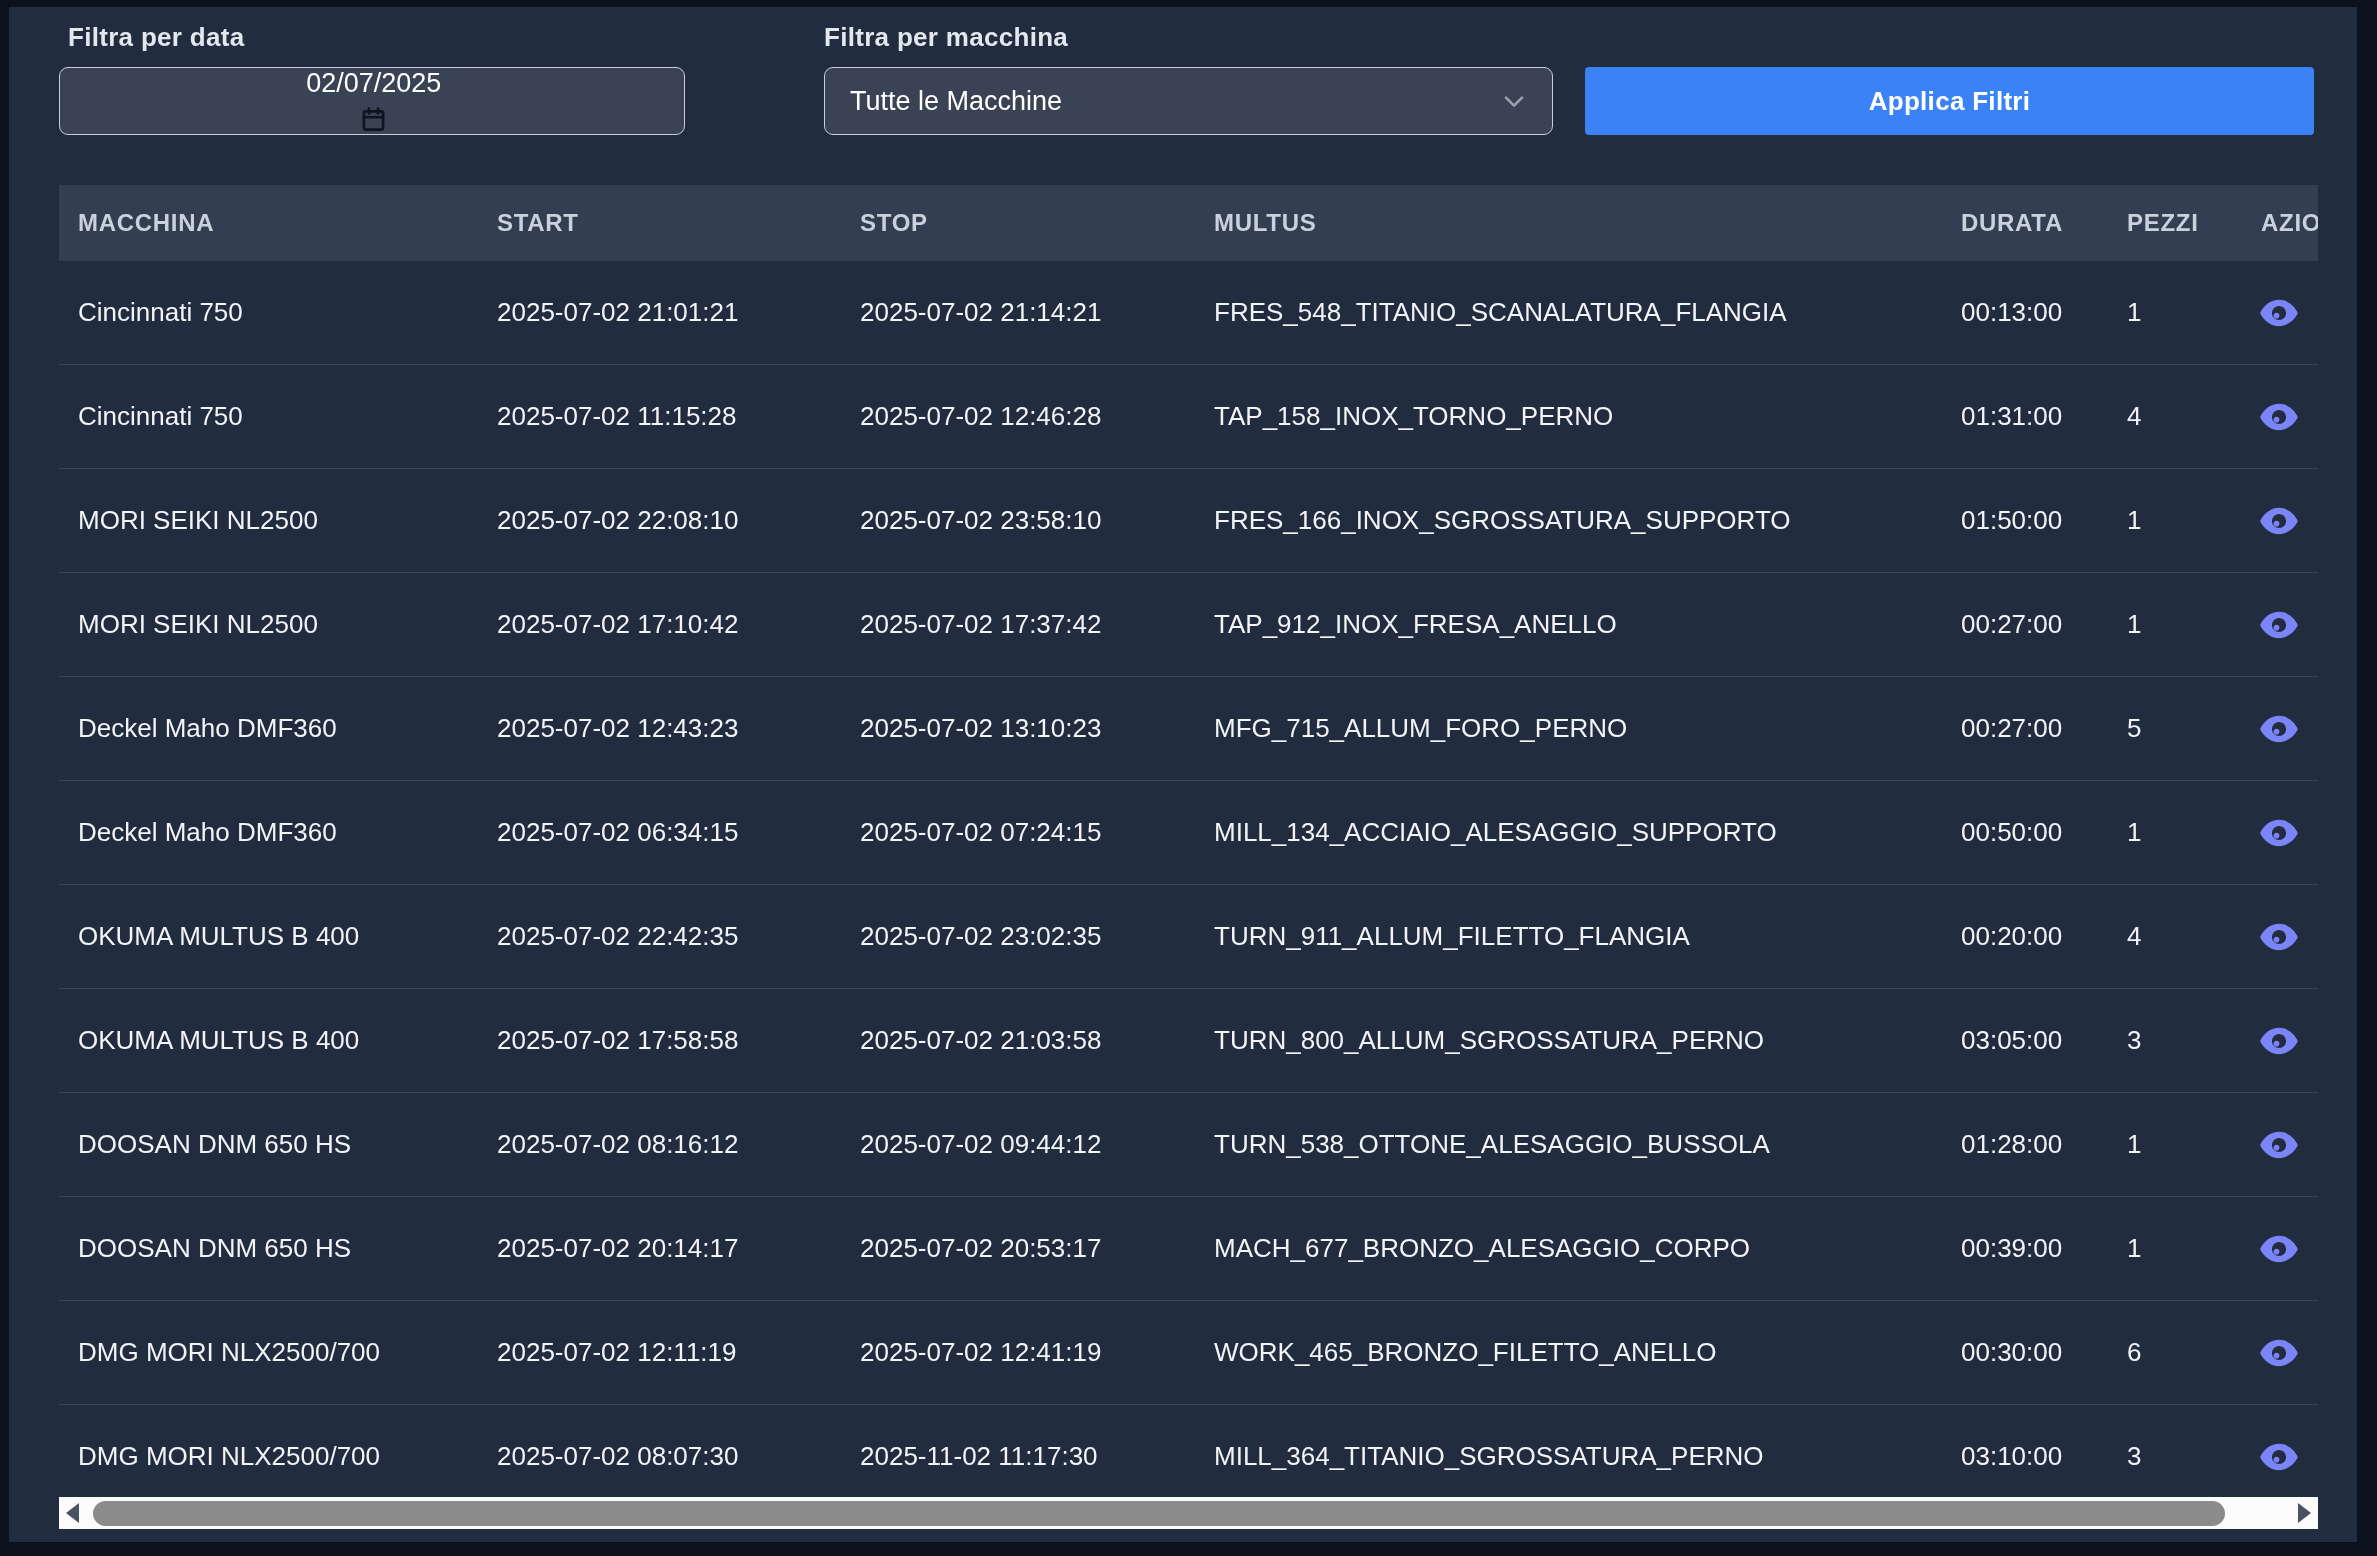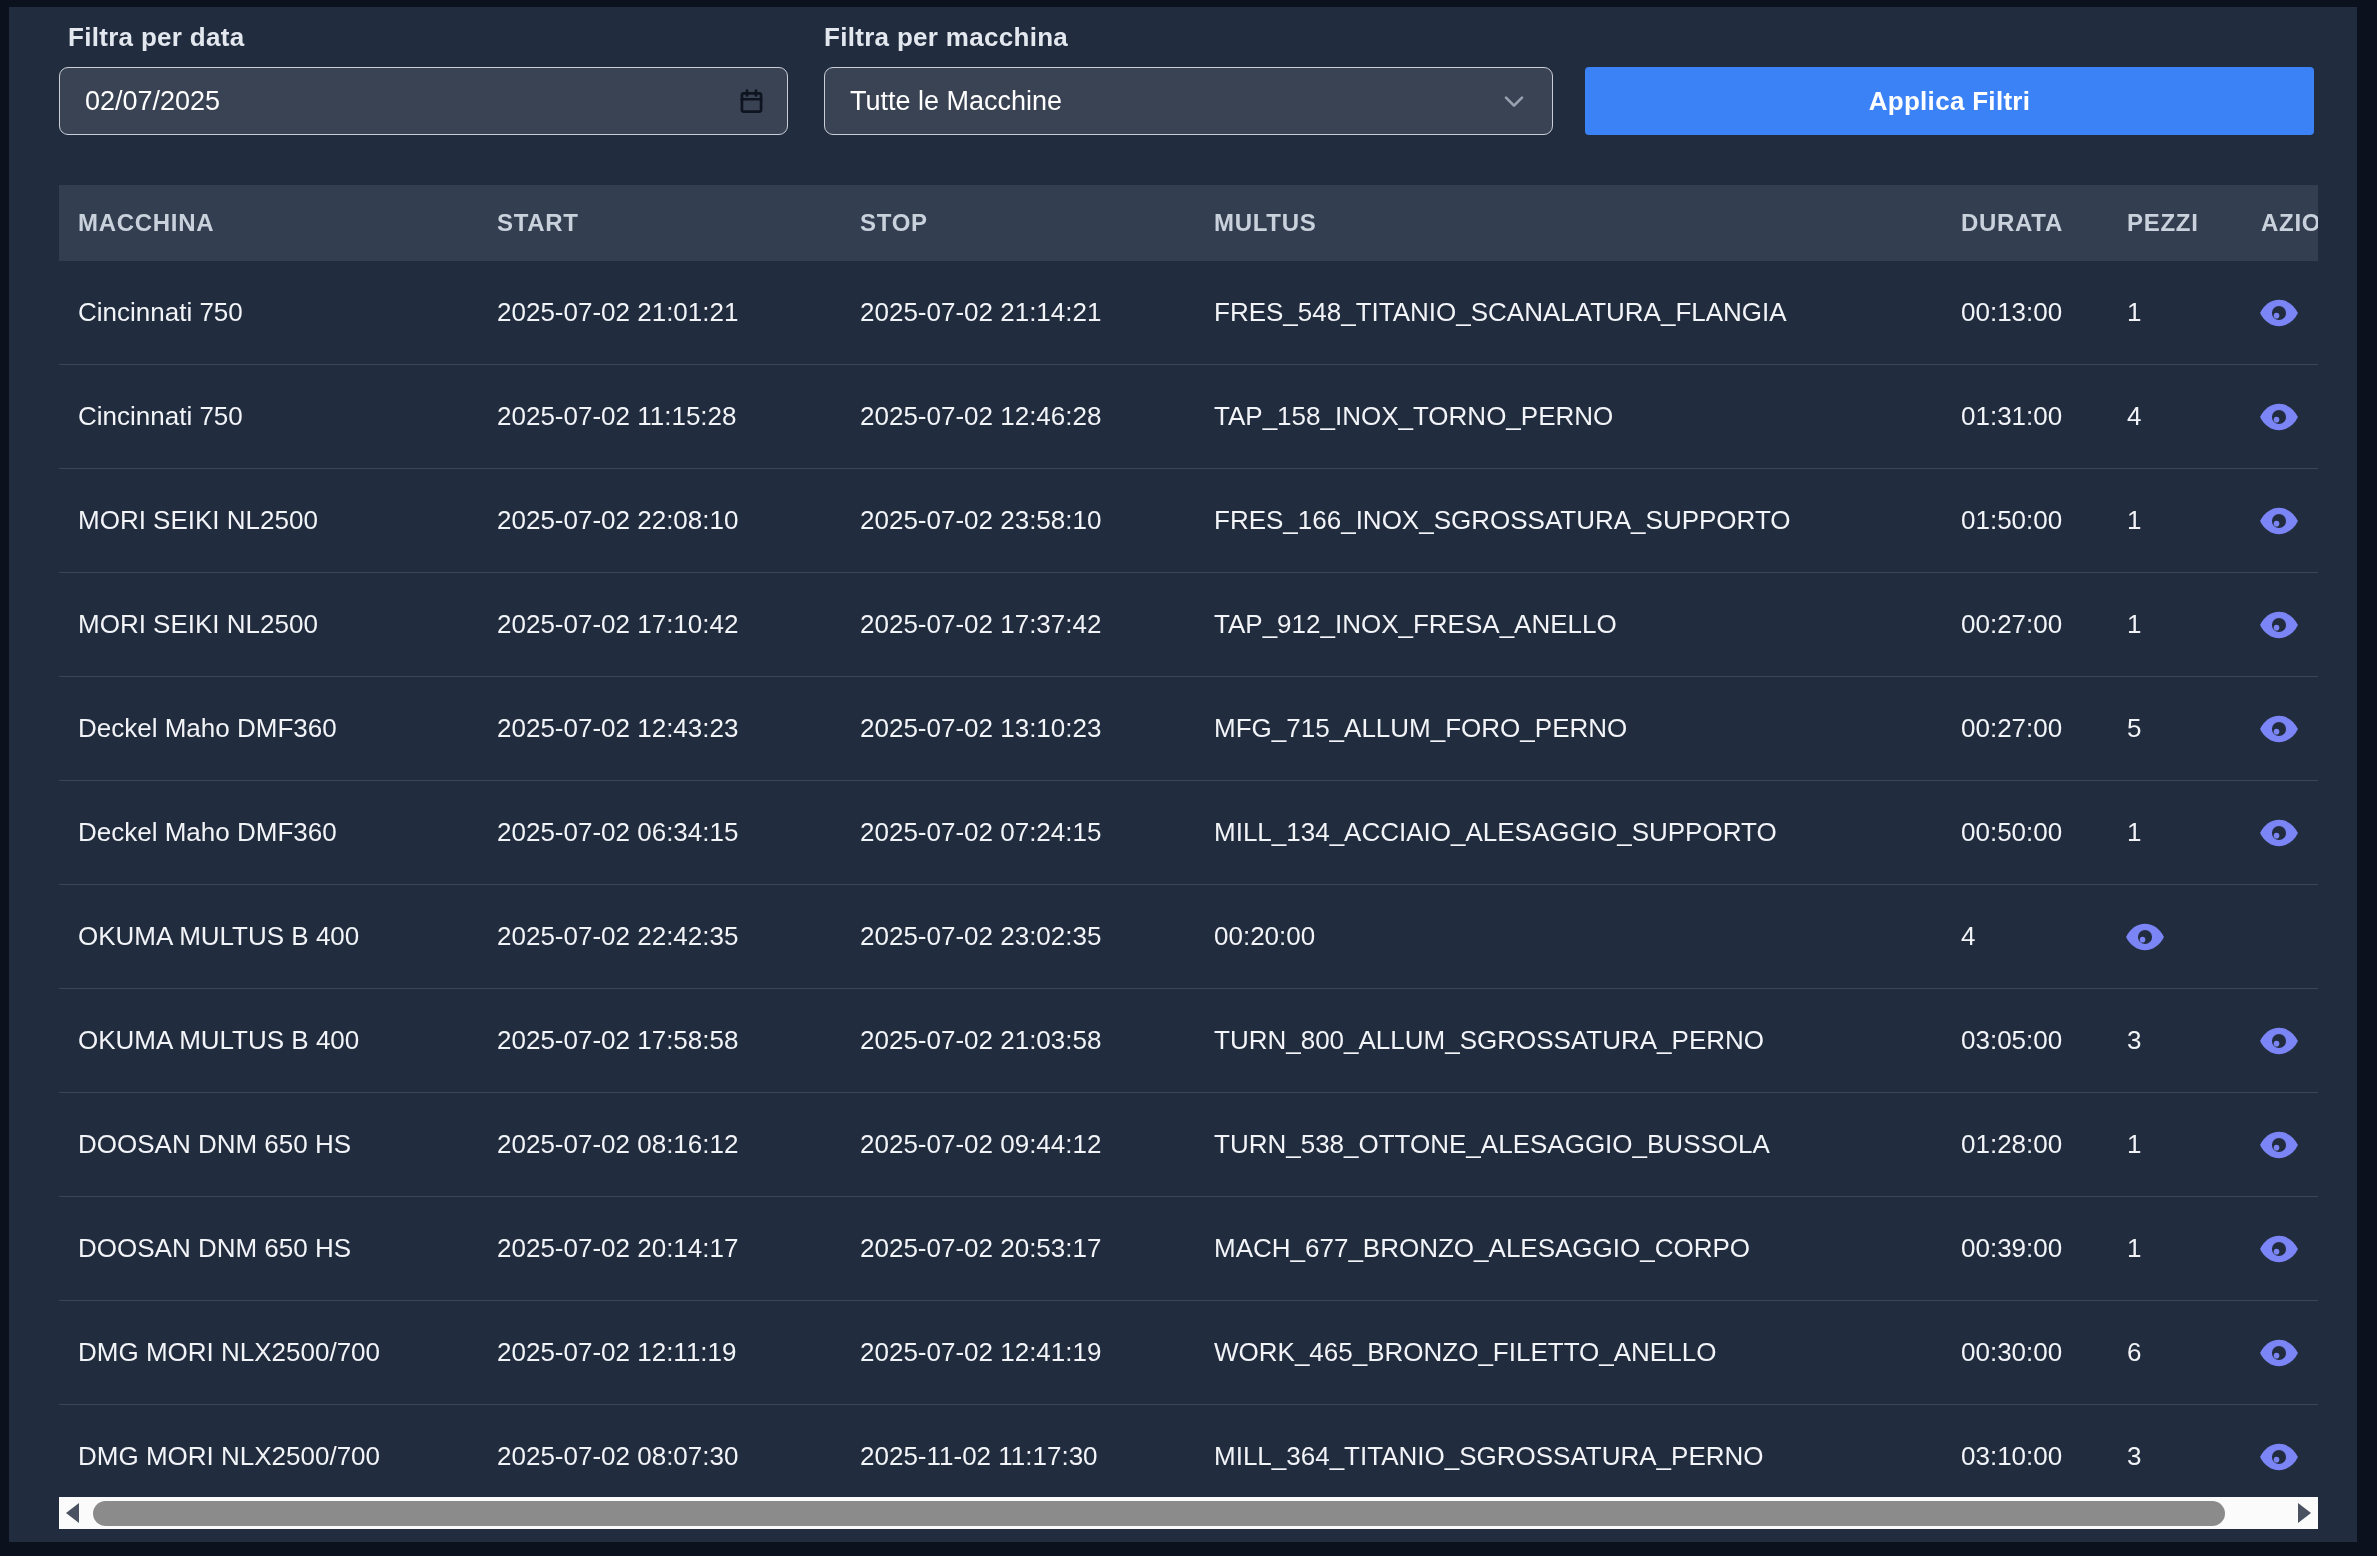--- a/index.html
+++ b/index.html
@@ -16,21 +16,21 @@
   .lbl-date{left:68px;}
   .lbl-machine{left:824px;}
 
   .field{
     position:absolute;top:67px;height:68px;box-sizing:border-box;
     background:var(--input_bg,#3A4354);
     border:1.8px solid var(--input_border,#C9CED8);
     border-radius:9px;display:flex;align-items:center;justify-content:space-between;
     padding:0 21.6px 0 25px;color:#FFFFFF;font-size:27px;cursor:pointer;
   }
-  .date-field{left:59px;width:729px;}
+  .date-field{left:59px;width:626px;flex-direction:column;}
   .select-field{left:824px;width:729px;}
 
   .apply-btn{
     position:absolute;left:1585px;top:67px;width:729px;height:68px;
     background:var(--accent_blue,#3B82F6);border:none;border-radius:4px;
     color:#fff;font-size:26px;font-weight:700;letter-spacing:0.3px;
     display:flex;align-items:center;justify-content:center;cursor:pointer;
     font-family:"Liberation Sans", sans-serif;
   }
 
@@ -218,20 +218,21 @@
           <circle cx="10.5" cy="10.1" r="1.7" fill="currentColor"></circle>
         </svg>
       </button>
     </div>
   </div>
 
   <div class="trow">
     <div class="td">OKUMA MULTUS B 400</div>
     <div class="td">2025-07-02 22:42:35</div>
     <div class="td">2025-07-02 23:02:35</div>
+    <div class="td">TURN_911_ALLUM_FILETTO_FLANGIA</div>
     <div class="td">00:20:00</div>
     <div class="td">4</div>
     <div class="td" style="padding-left:0;">
       <button class="eye-btn">
         <svg width="40" height="28" viewBox="0 0 24 17">
           <path d="M12 .5C7.2.5 2.9 3.6.5 8.5c2.4 4.9 6.7 8 11.5 8s9.1-3.1 11.5-8C21.1 3.6 16.8.5 12 .5z" fill="currentColor"></path>
           <circle cx="12" cy="8.5" r="4.3" fill="var(--background,#212C3E)"></circle>
           <circle cx="10.5" cy="10.1" r="1.7" fill="currentColor"></circle>
         </svg>
       </button>

